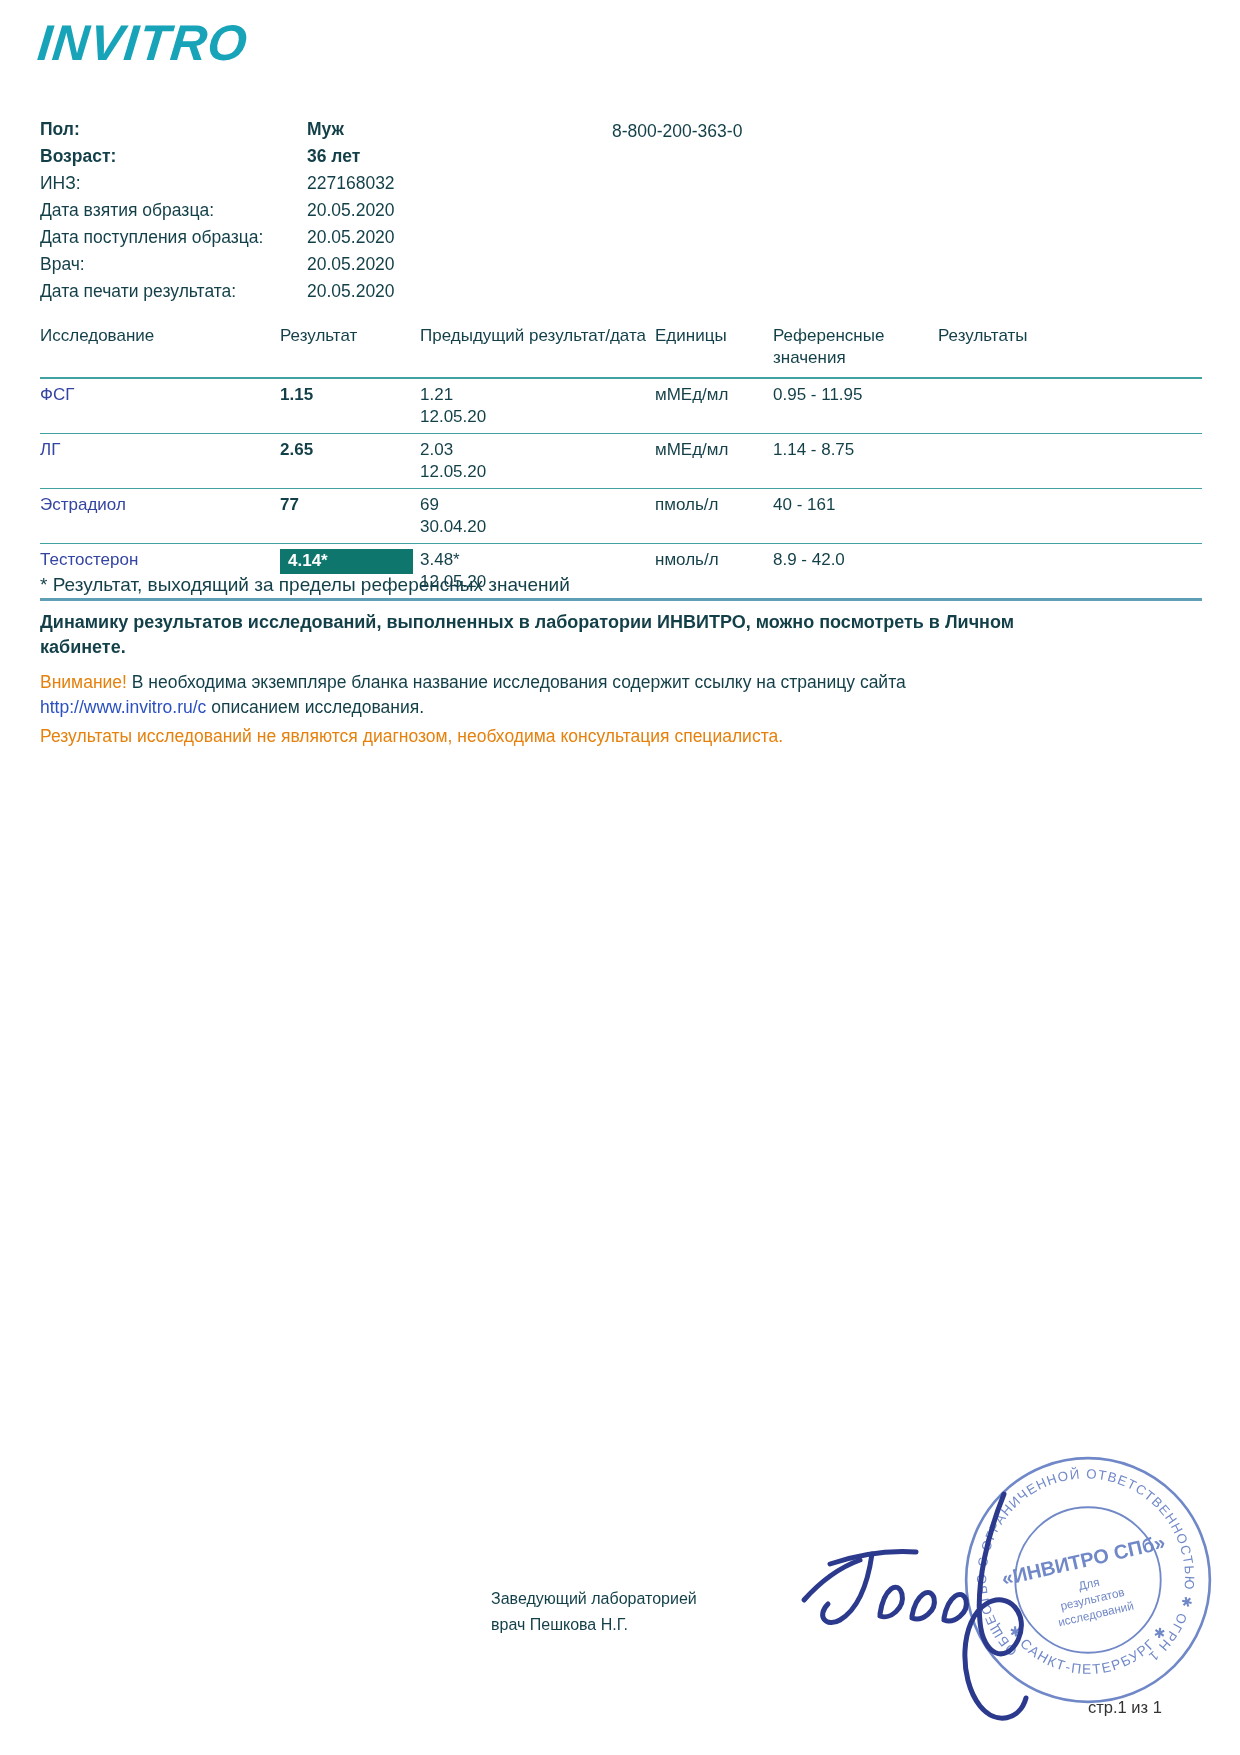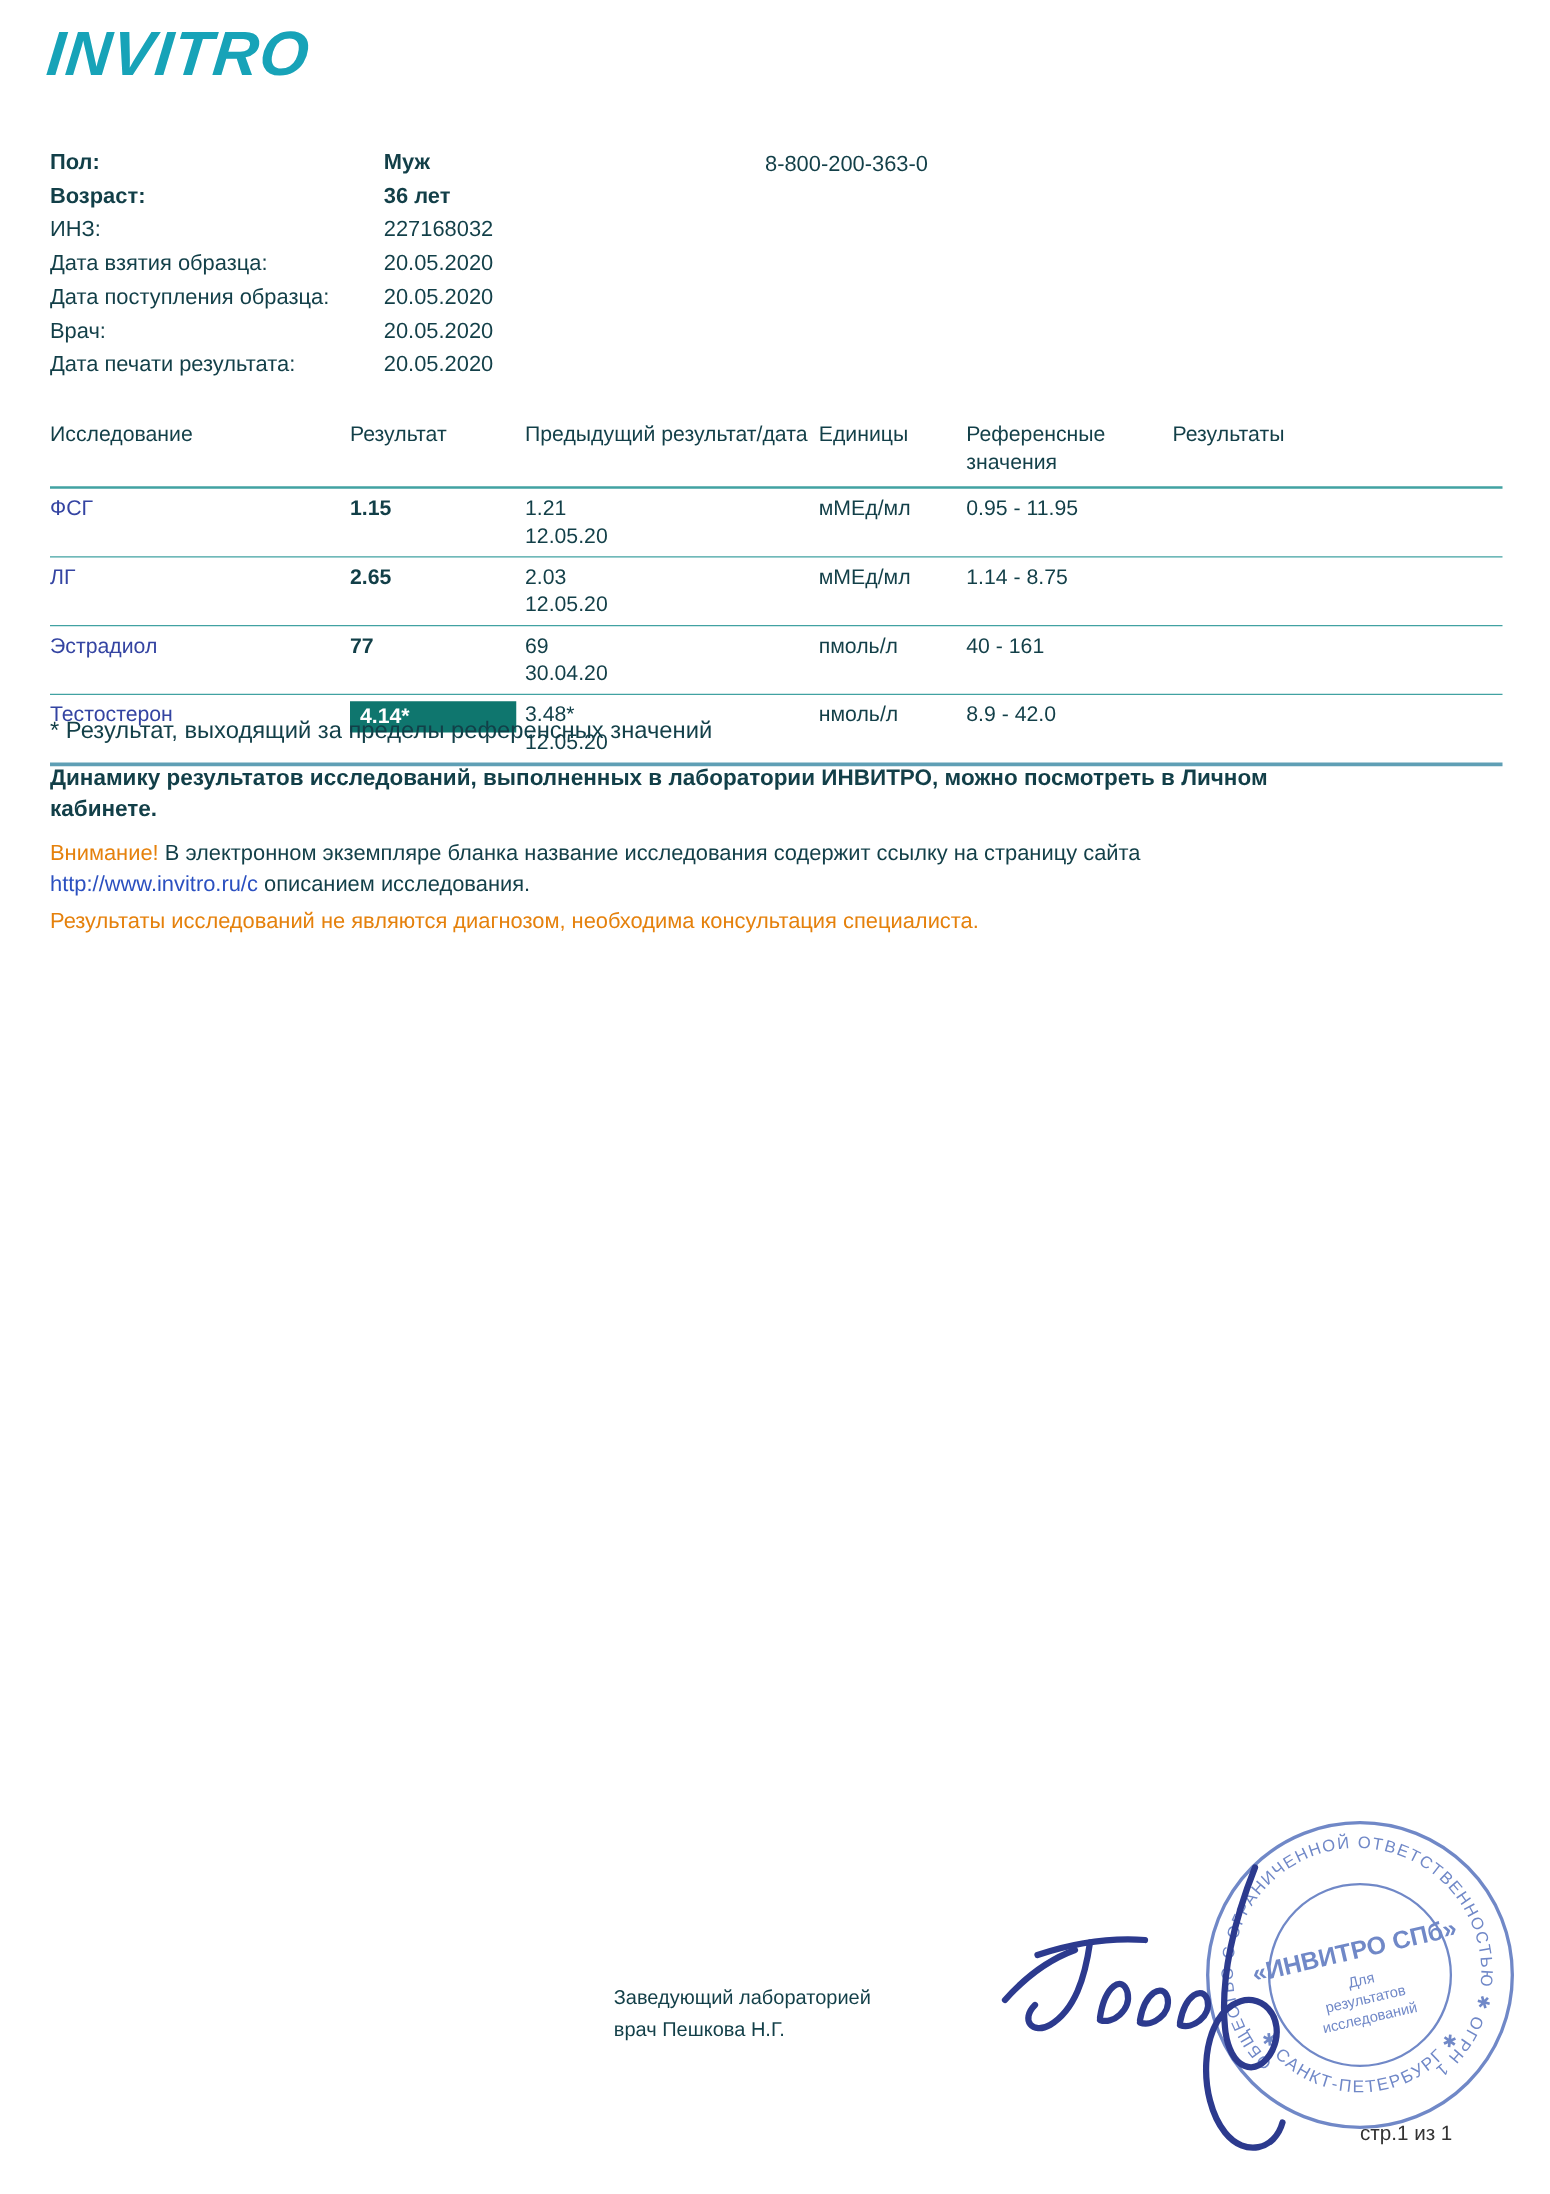--- a/index.html
+++ b/index.html
@@ -34,21 +34,21 @@
   
   .rtable { position: absolute; left: 40px; top: 320px; width: 1162px; font-size: 17px; }
   .trow { display: flex; align-items: flex-start; }
   .c { padding: 5px 6px 5px 0; line-height: 22px; }
   .col-name    { width: 240px; }
   .col-result  { width: 140px; }
   .col-prev    { width: 235px; }
   .col-units   { width: 118px; }
   .col-ref     { width: 165px; }
   .col-comment { width: 264px; }
-  .thead { font-size: 17px; color: #123f48; margin-top: 12px; }
+  .thead { font-size: 17px; color: #123f48; }
   .thead .c { padding-bottom: 8px; }
   .tbody .trow { border-top: 1.5px solid #41a2a2; min-height: 46px; }
   .tbody .trow:first-child { border-top: 2px solid #41a2a2; }
   .rtable .tbody { border-bottom: 3px solid #5f9fb5; }
   .test-link { color: #3444a2; text-decoration: none; cursor: pointer; text-align: right; }
   .res { font-weight: bold; }
   .res.flagged {
     display: inline-block;
     background: #0f766e;
     color: #ffffff;
@@ -165,21 +165,21 @@
         <div class="c col-ref">8.9 - 42.0</div>
       </div>
     </div>
   </div>
 
   <div class="footnote">* Результат, выходящий за пределы референсных значений</div>
 
   <div class="dynamics">Динамику результатов исследований, выполненных в лаборатории ИНВИТРО, можно посмотреть в Личном кабинете.</div>
 
   <div class="attention">
-    <span class="attn-label">Внимание!</span><span> В электронном экземпляре бланка название исследования содержит ссылку на страницу сайта</span><br>
+    <span class="attn-label">Внимание!</span><span> В необходима экземпляре бланка название исследования содержит ссылку на страницу сайта</span><br>
     <span class="link">http://www.invitro.ru/с</span><span> описанием исследования.</span>
   </div>
 
   <div class="disclaimer">Результаты исследований не являются диагнозом, необходима консультация специалиста.</div>
 
   <div class="sig-title">
     <div>Заведующий лабораторией</div>
     <div>врач Пешкова Н.Г.</div>
   </div>
 

